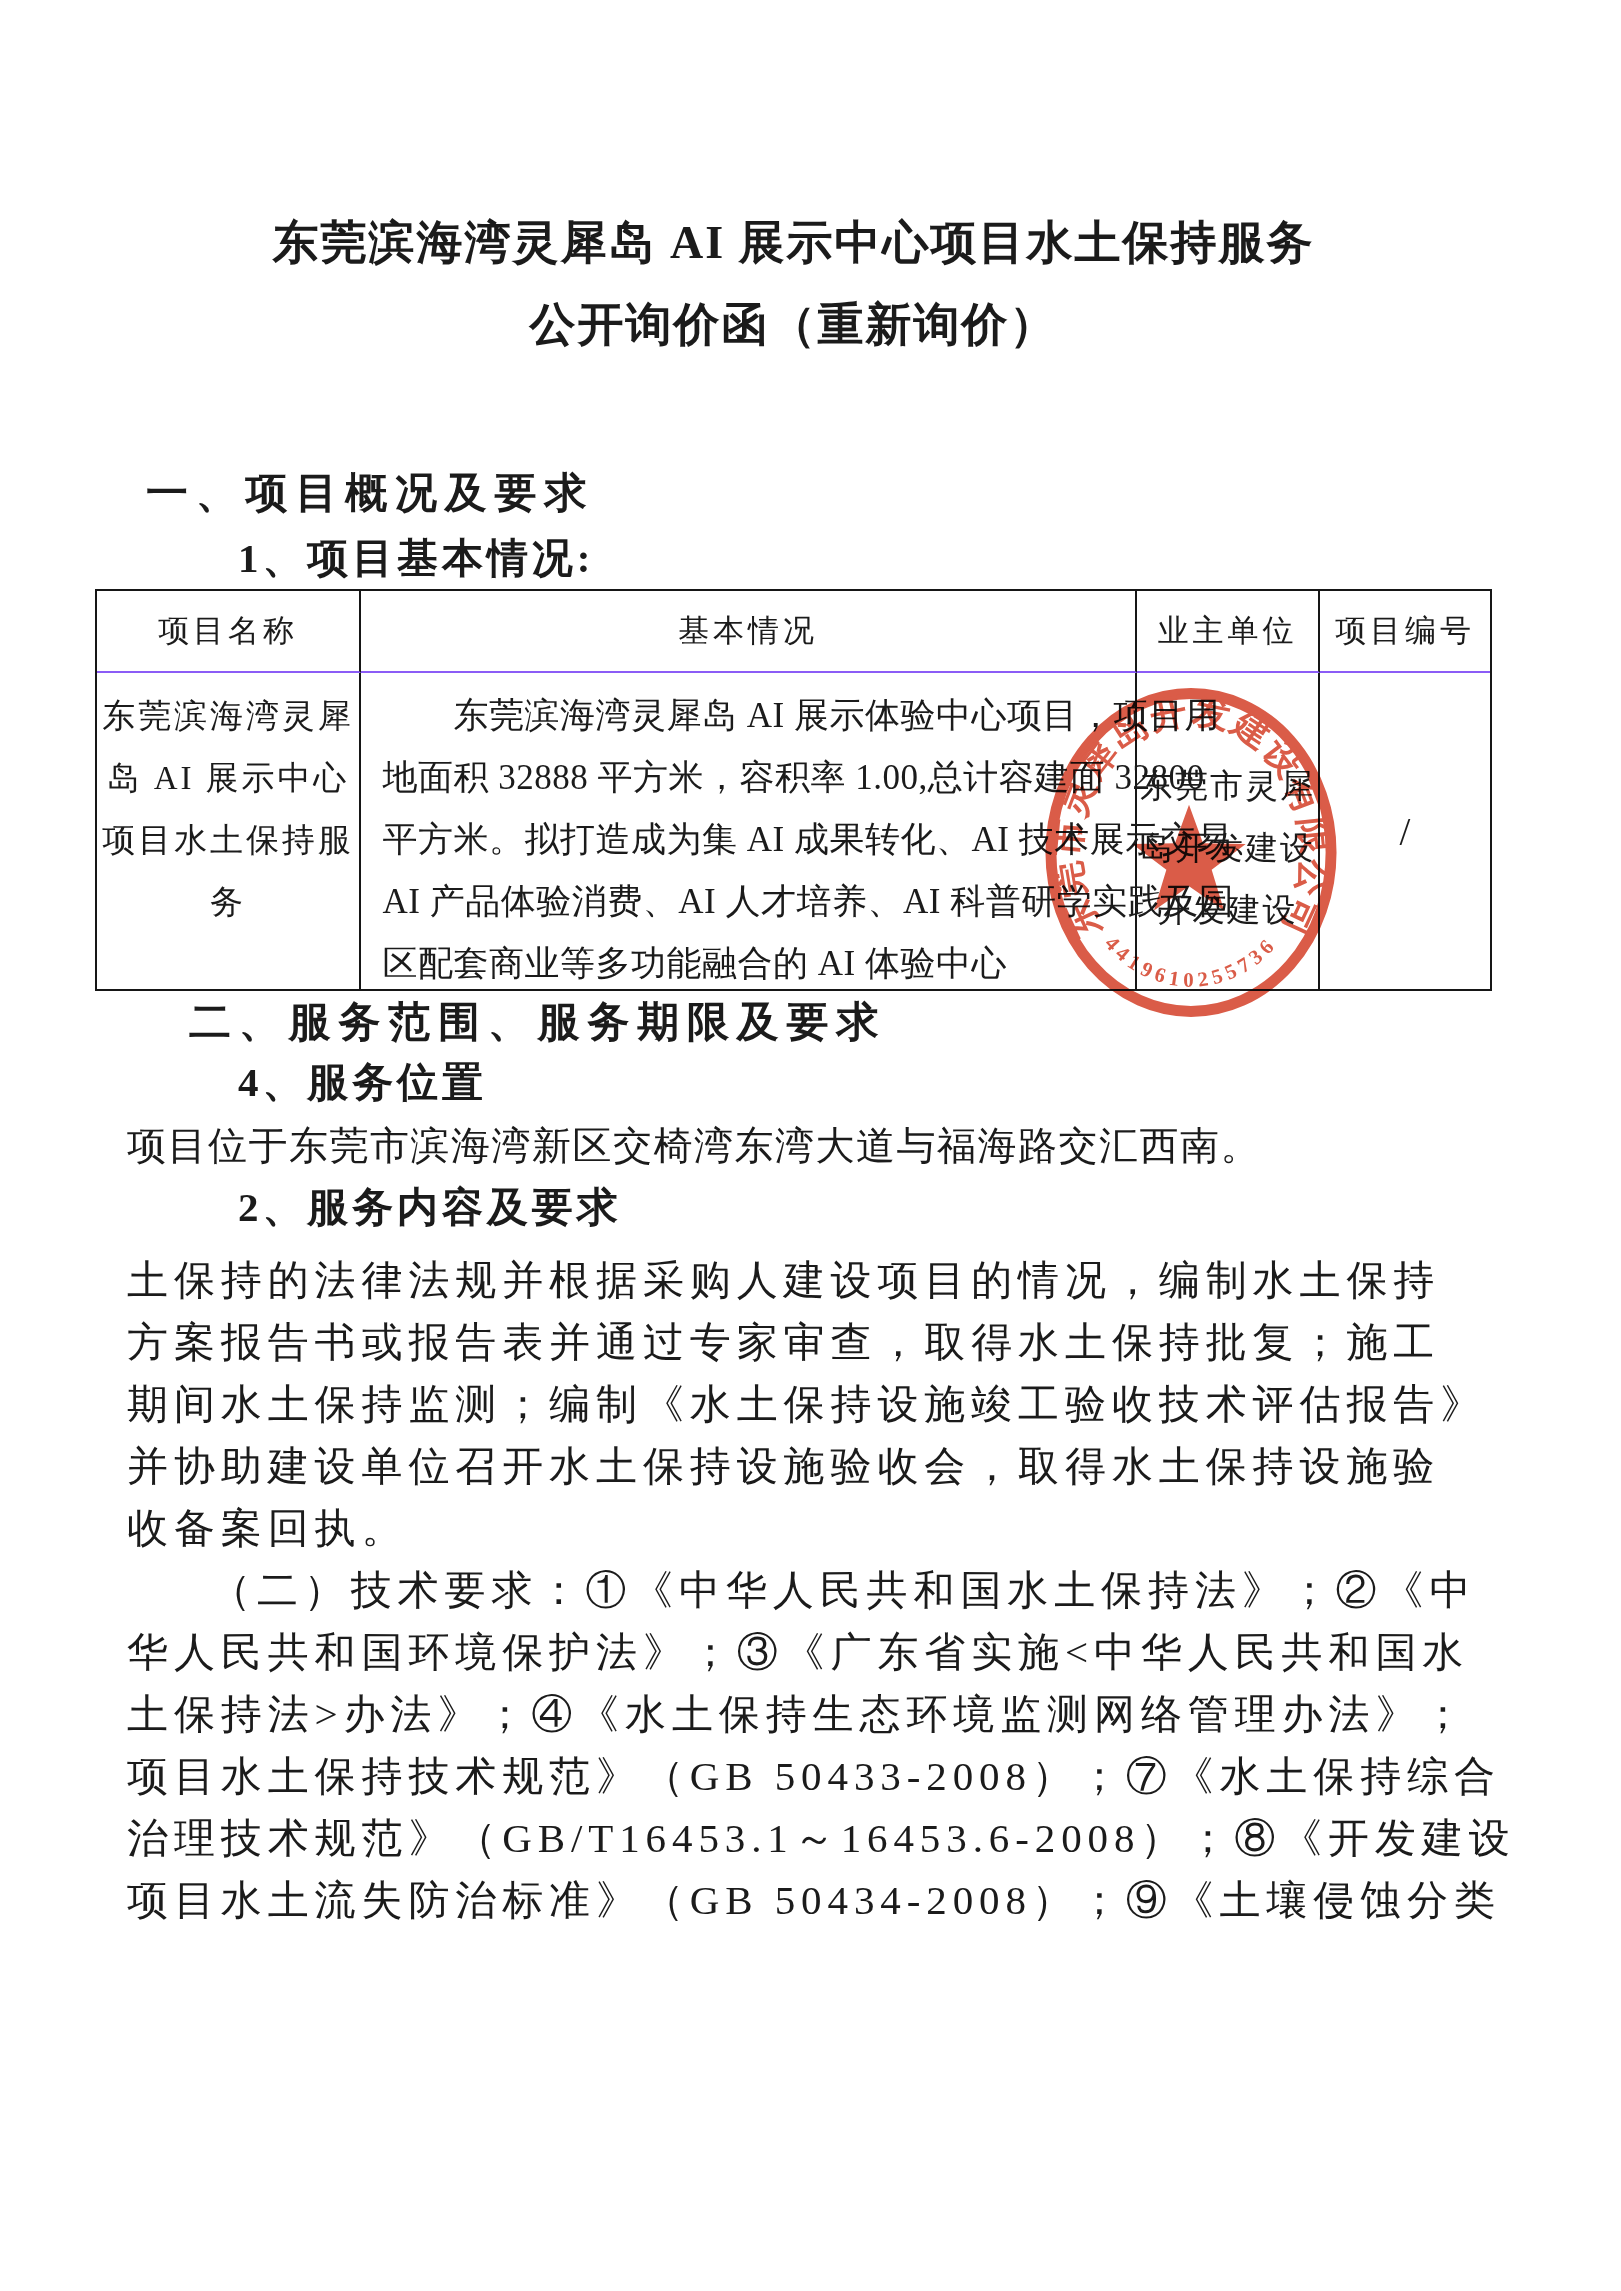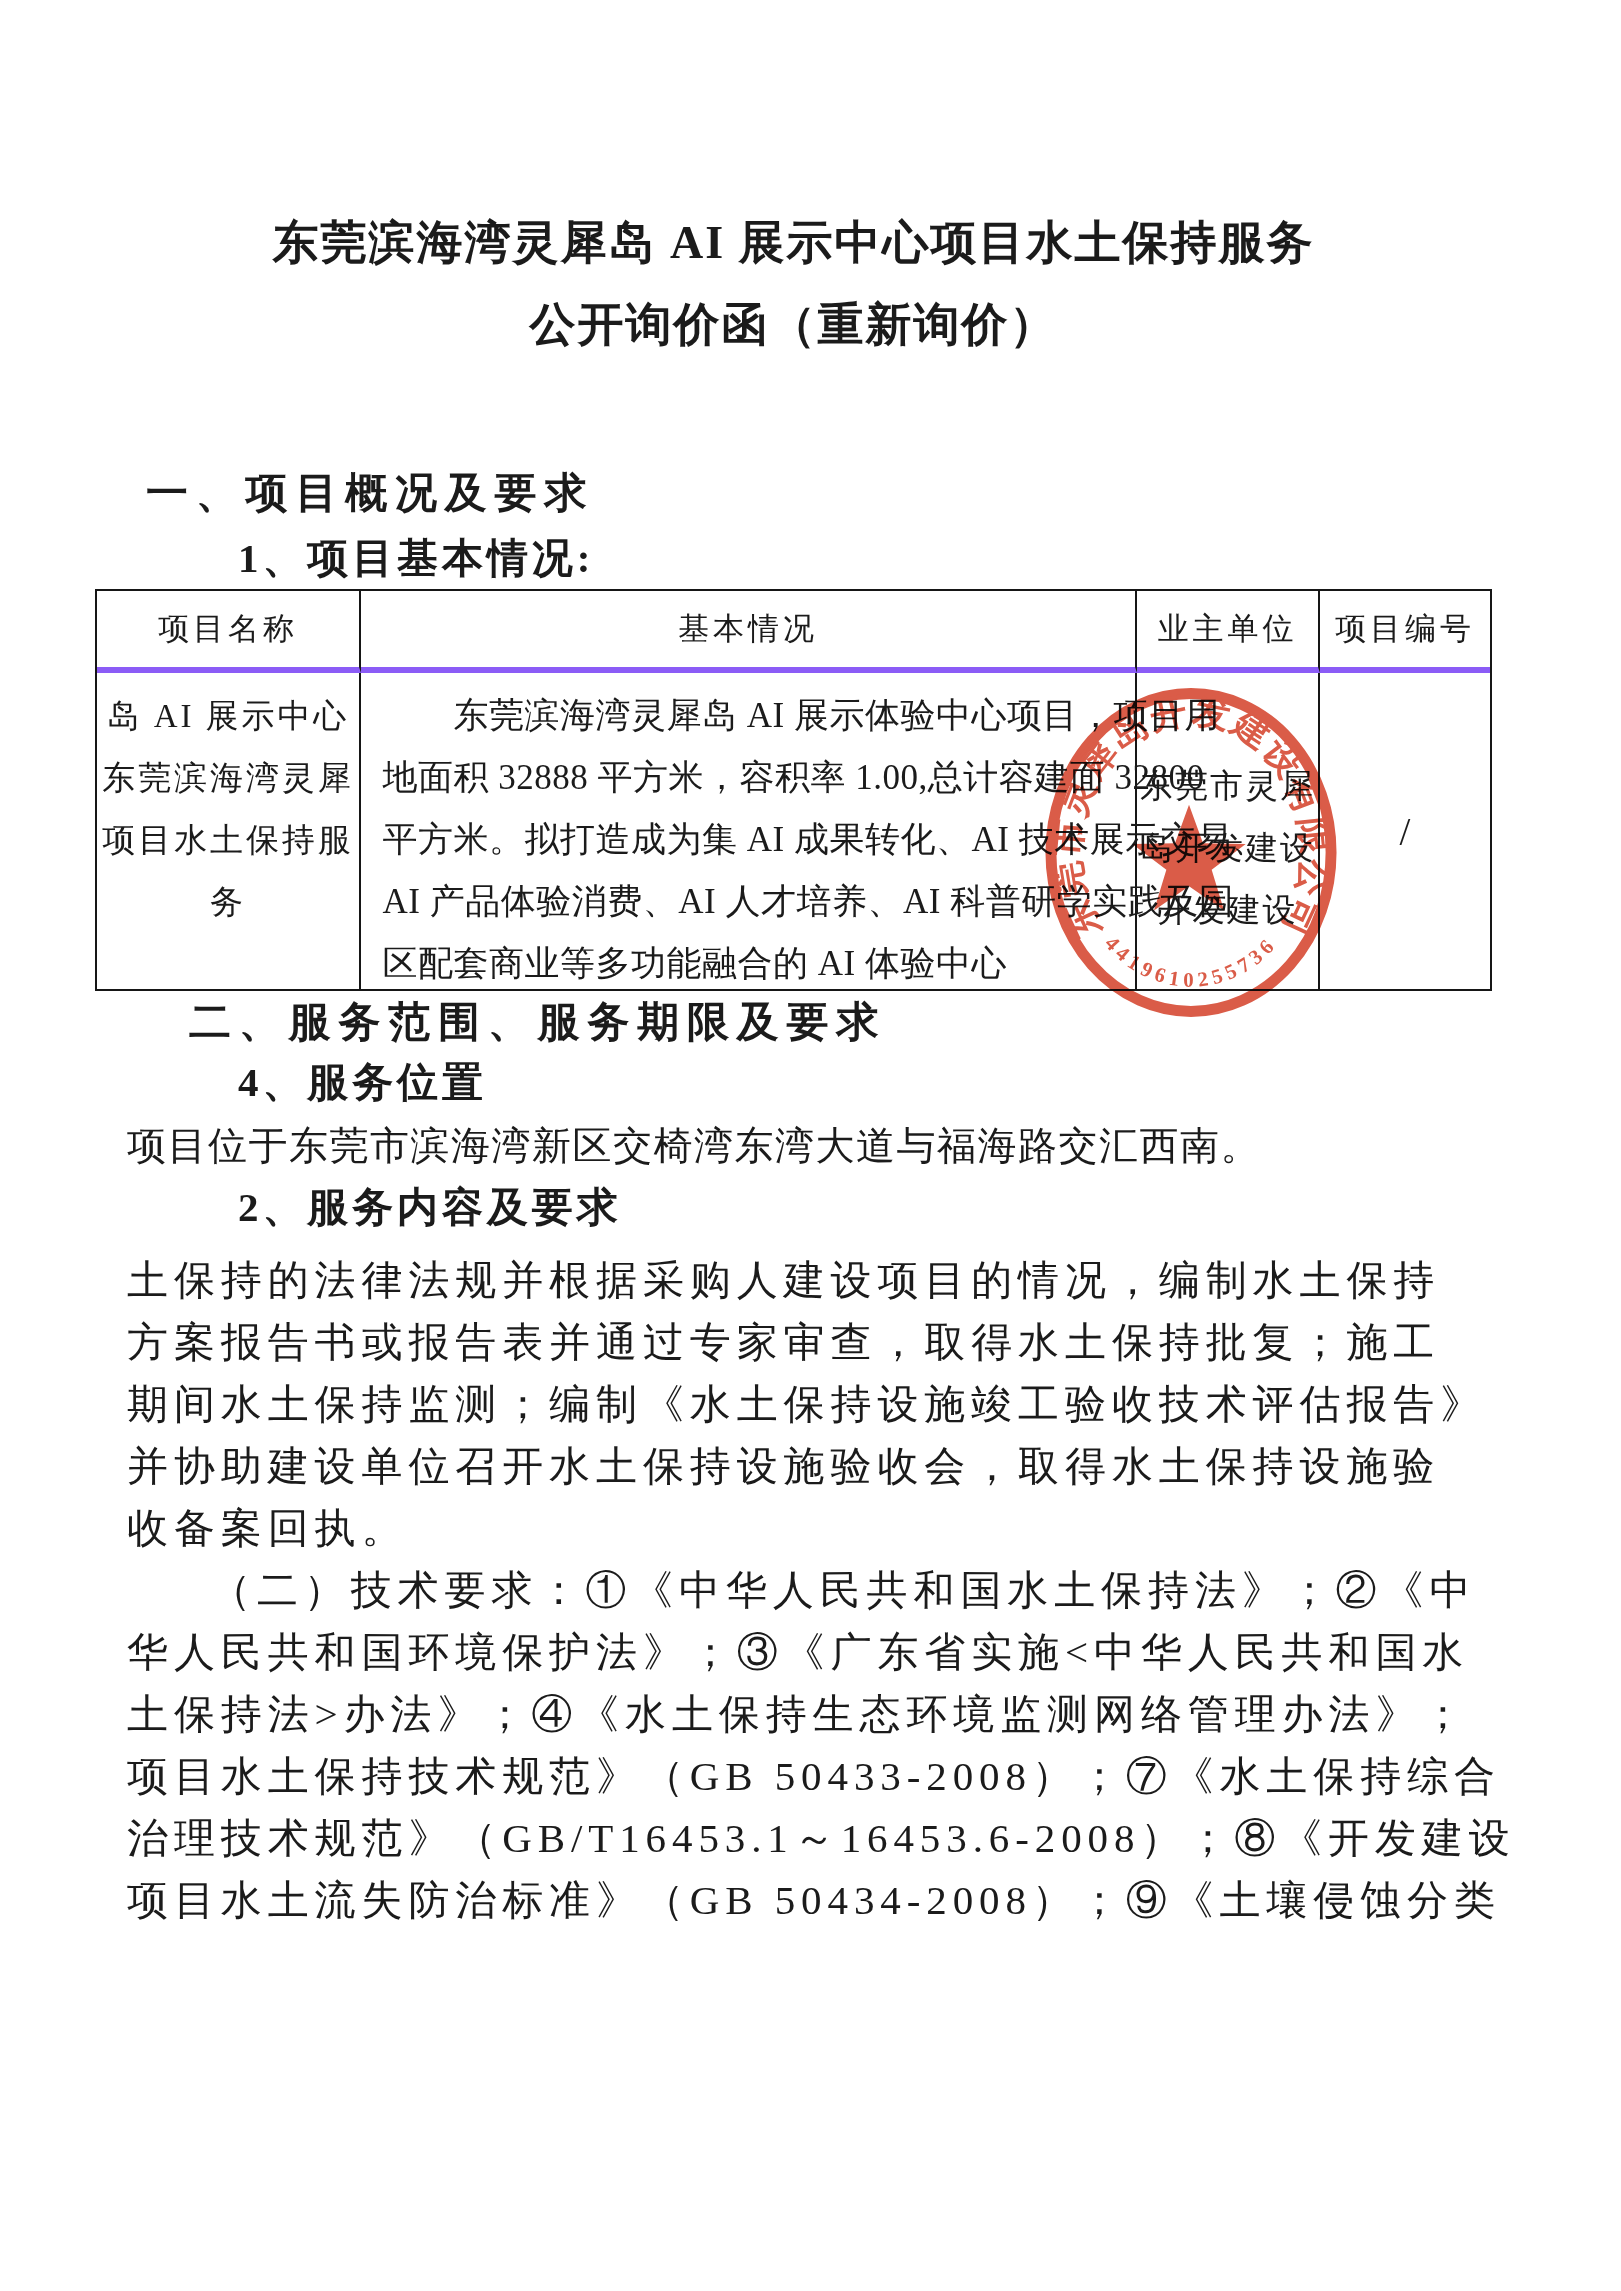--- a/index.html
+++ b/index.html
@@ -40,21 +40,21 @@
   .info-table{
     top:589px;left:95px;
     display:grid;
     grid-template-columns:264px 776px 183px 170px;
     grid-template-rows:82px 316px;
     border:2.9px solid #161616;
     background:transparent;
   }
   .cell{box-sizing:border-box;}
   .cell.v{border-right:2px solid #161616;}
-  .cell.hb{border-bottom:6px solid #8b5cf6;}
+  .cell.hb{border-bottom:2px solid #8b5cf6;}
   .th{
     display:flex;align-items:center;justify-content:center;
     font-size:31px;letter-spacing:3.9px;white-space:nowrap;
   }
   .cell-name{
     padding-top:11.8px;text-align:center;
     font-size:33px;letter-spacing:2.9px;
   }
   .cell-name .ln{height:62px;line-height:62px;white-space:nowrap;}
   .cell-basic{
@@ -110,22 +110,22 @@
   <div class="abs sec-heading sec1-heading">一、项目概况及要求</div>
   <div class="abs sec-item sec1-item">1、项目基本情况:</div>
 
   <div class="abs info-table">
     <div class="cell v hb th">项目名称</div>
     <div class="cell v hb th">基本情况</div>
     <div class="cell v hb th">业主单位</div>
     <div class="cell hb th">项目编号</div>
 
     <div class="cell v cell-name">
+      <div class="ln">东莞滨海湾灵犀</div>
       <div class="ln">岛 AI 展示中心</div>
-      <div class="ln">东莞滨海湾灵犀</div>
       <div class="ln">项目水土保持服</div>
       <div class="ln">务</div>
     </div>
 
     <div class="cell v cell-basic">
       <div class="ln indent">东莞滨海湾灵犀岛 AI 展示体验中心项目，项目用</div>
       <div class="ln">地面积 32888 平方米，容积率 1.00,总计容建面 32800</div>
       <div class="ln">平方米。拟打造成为集 AI 成果转化、AI 技术展示交易、</div>
       <div class="ln">AI 产品体验消费、AI 人才培养、AI 科普研学实践及园</div>
       <div class="ln">区配套商业等多功能融合的 AI 体验中心</div>

